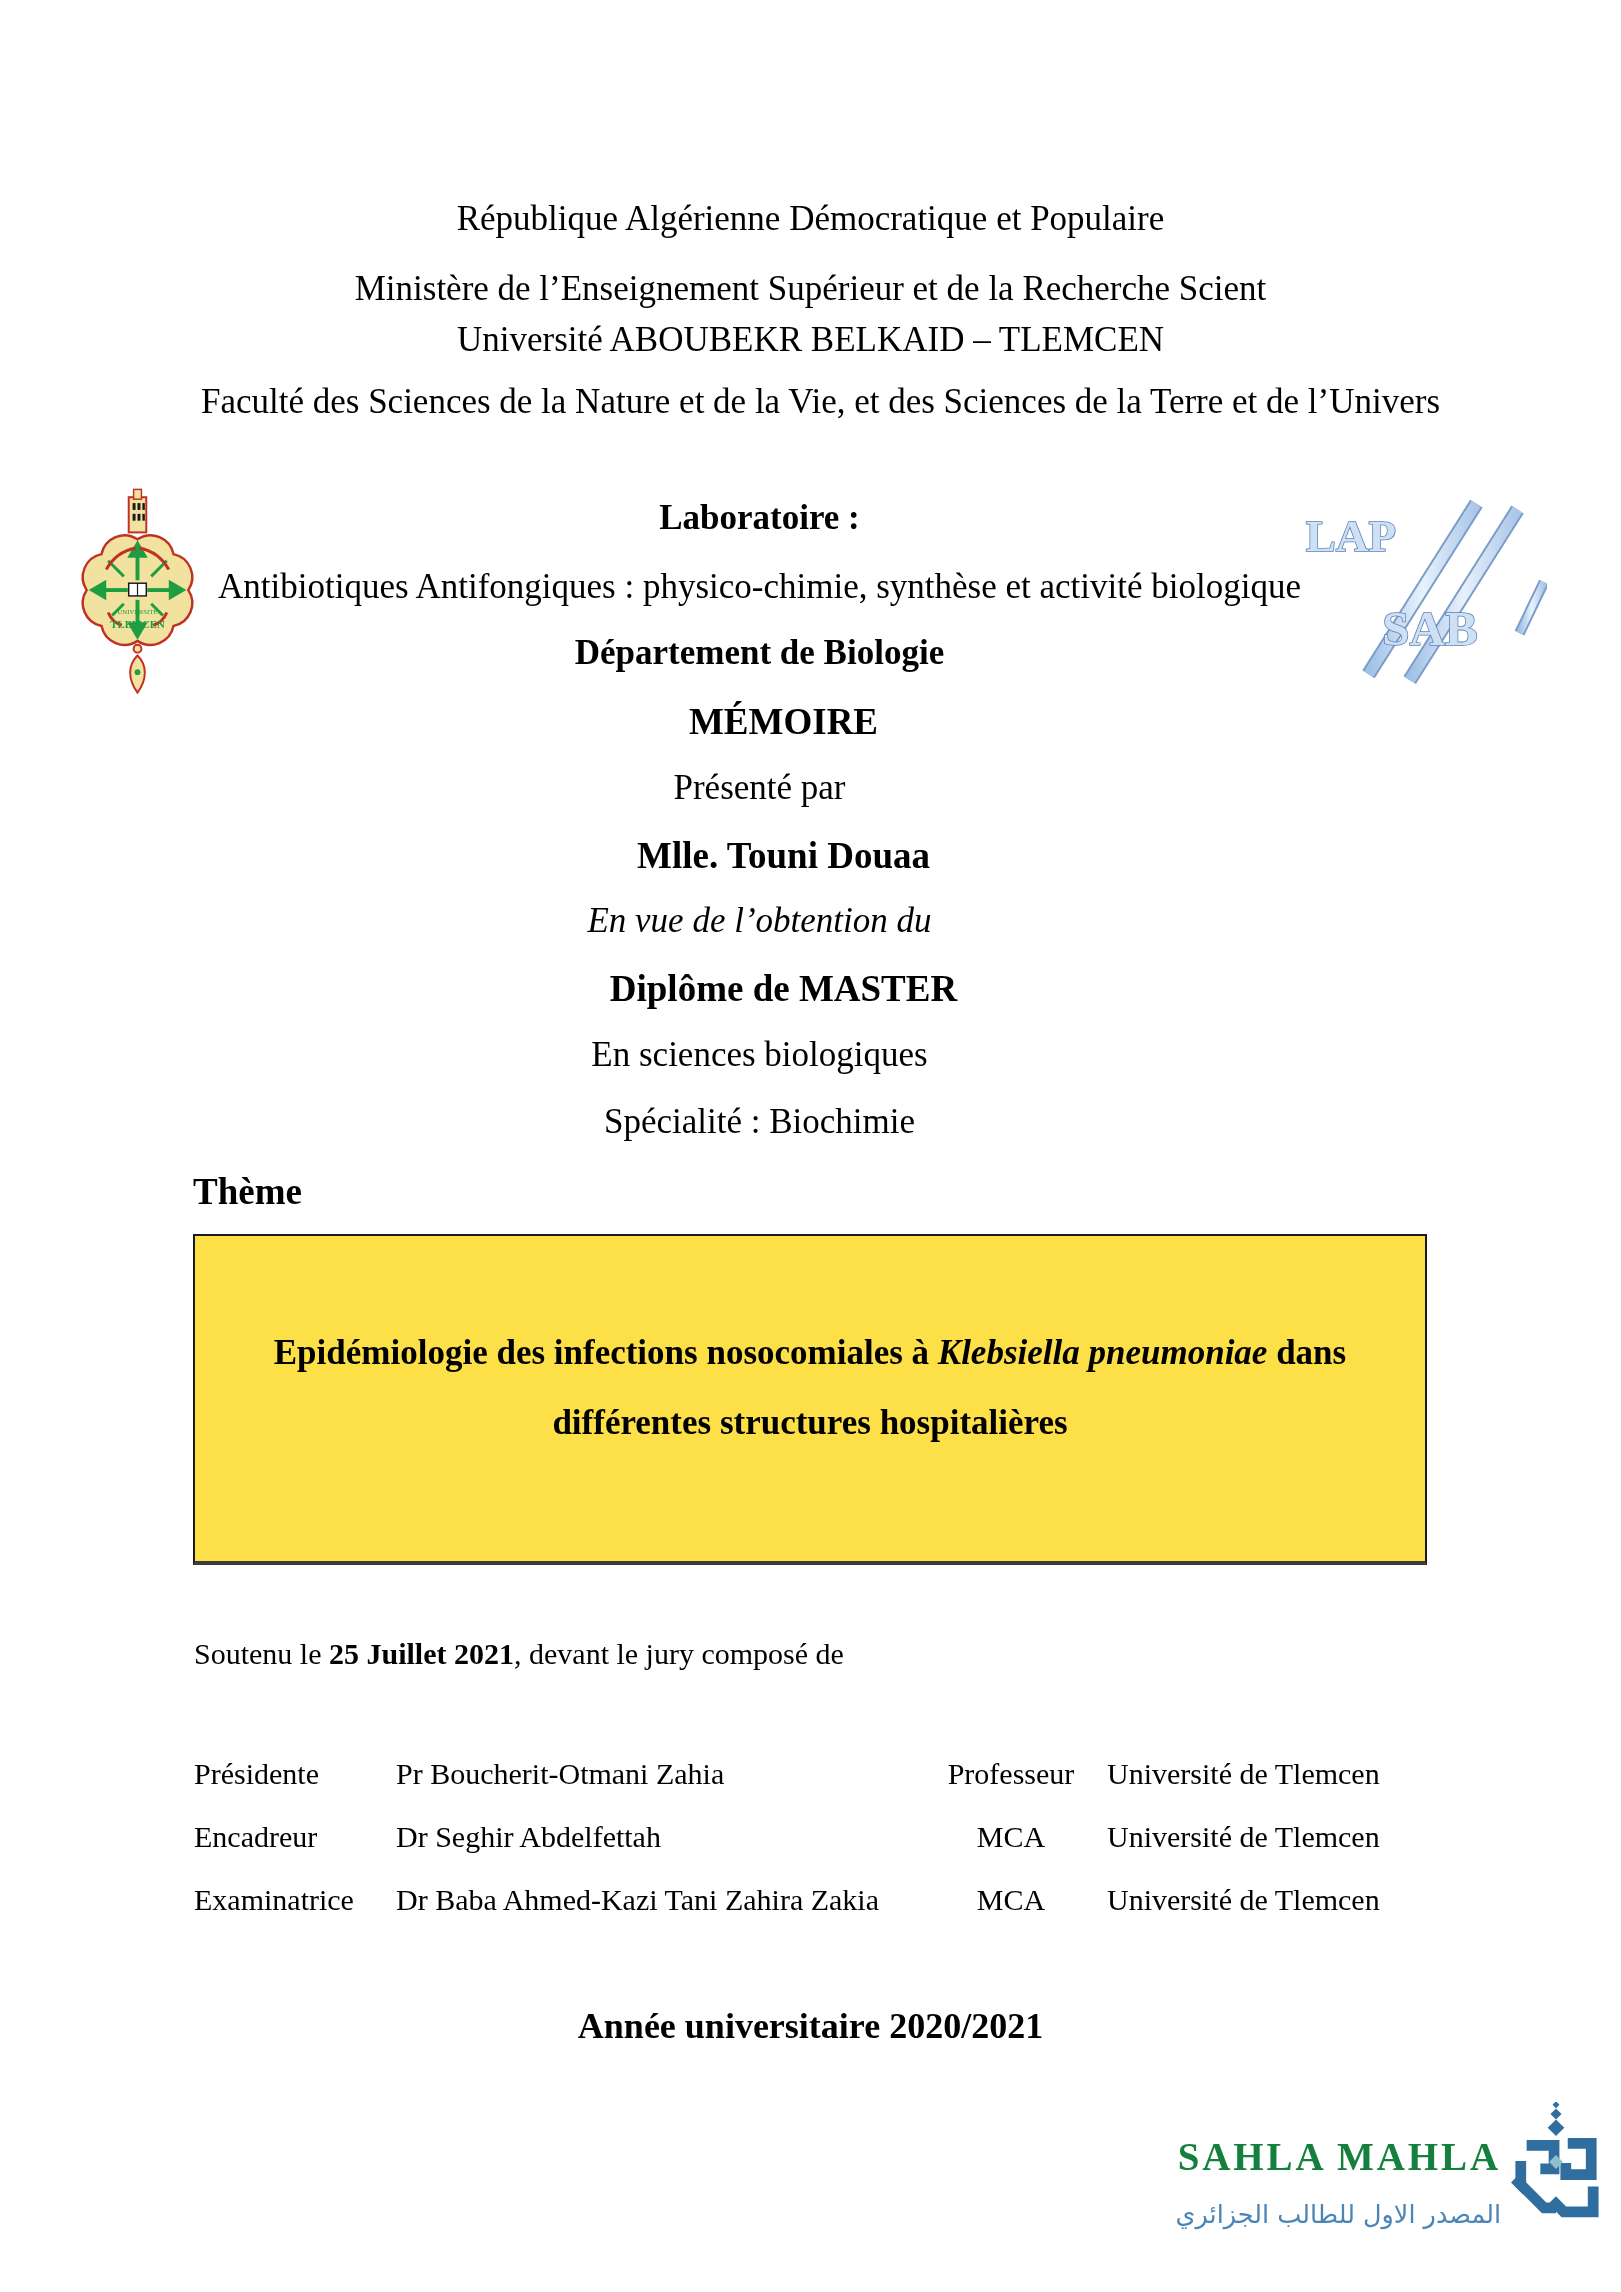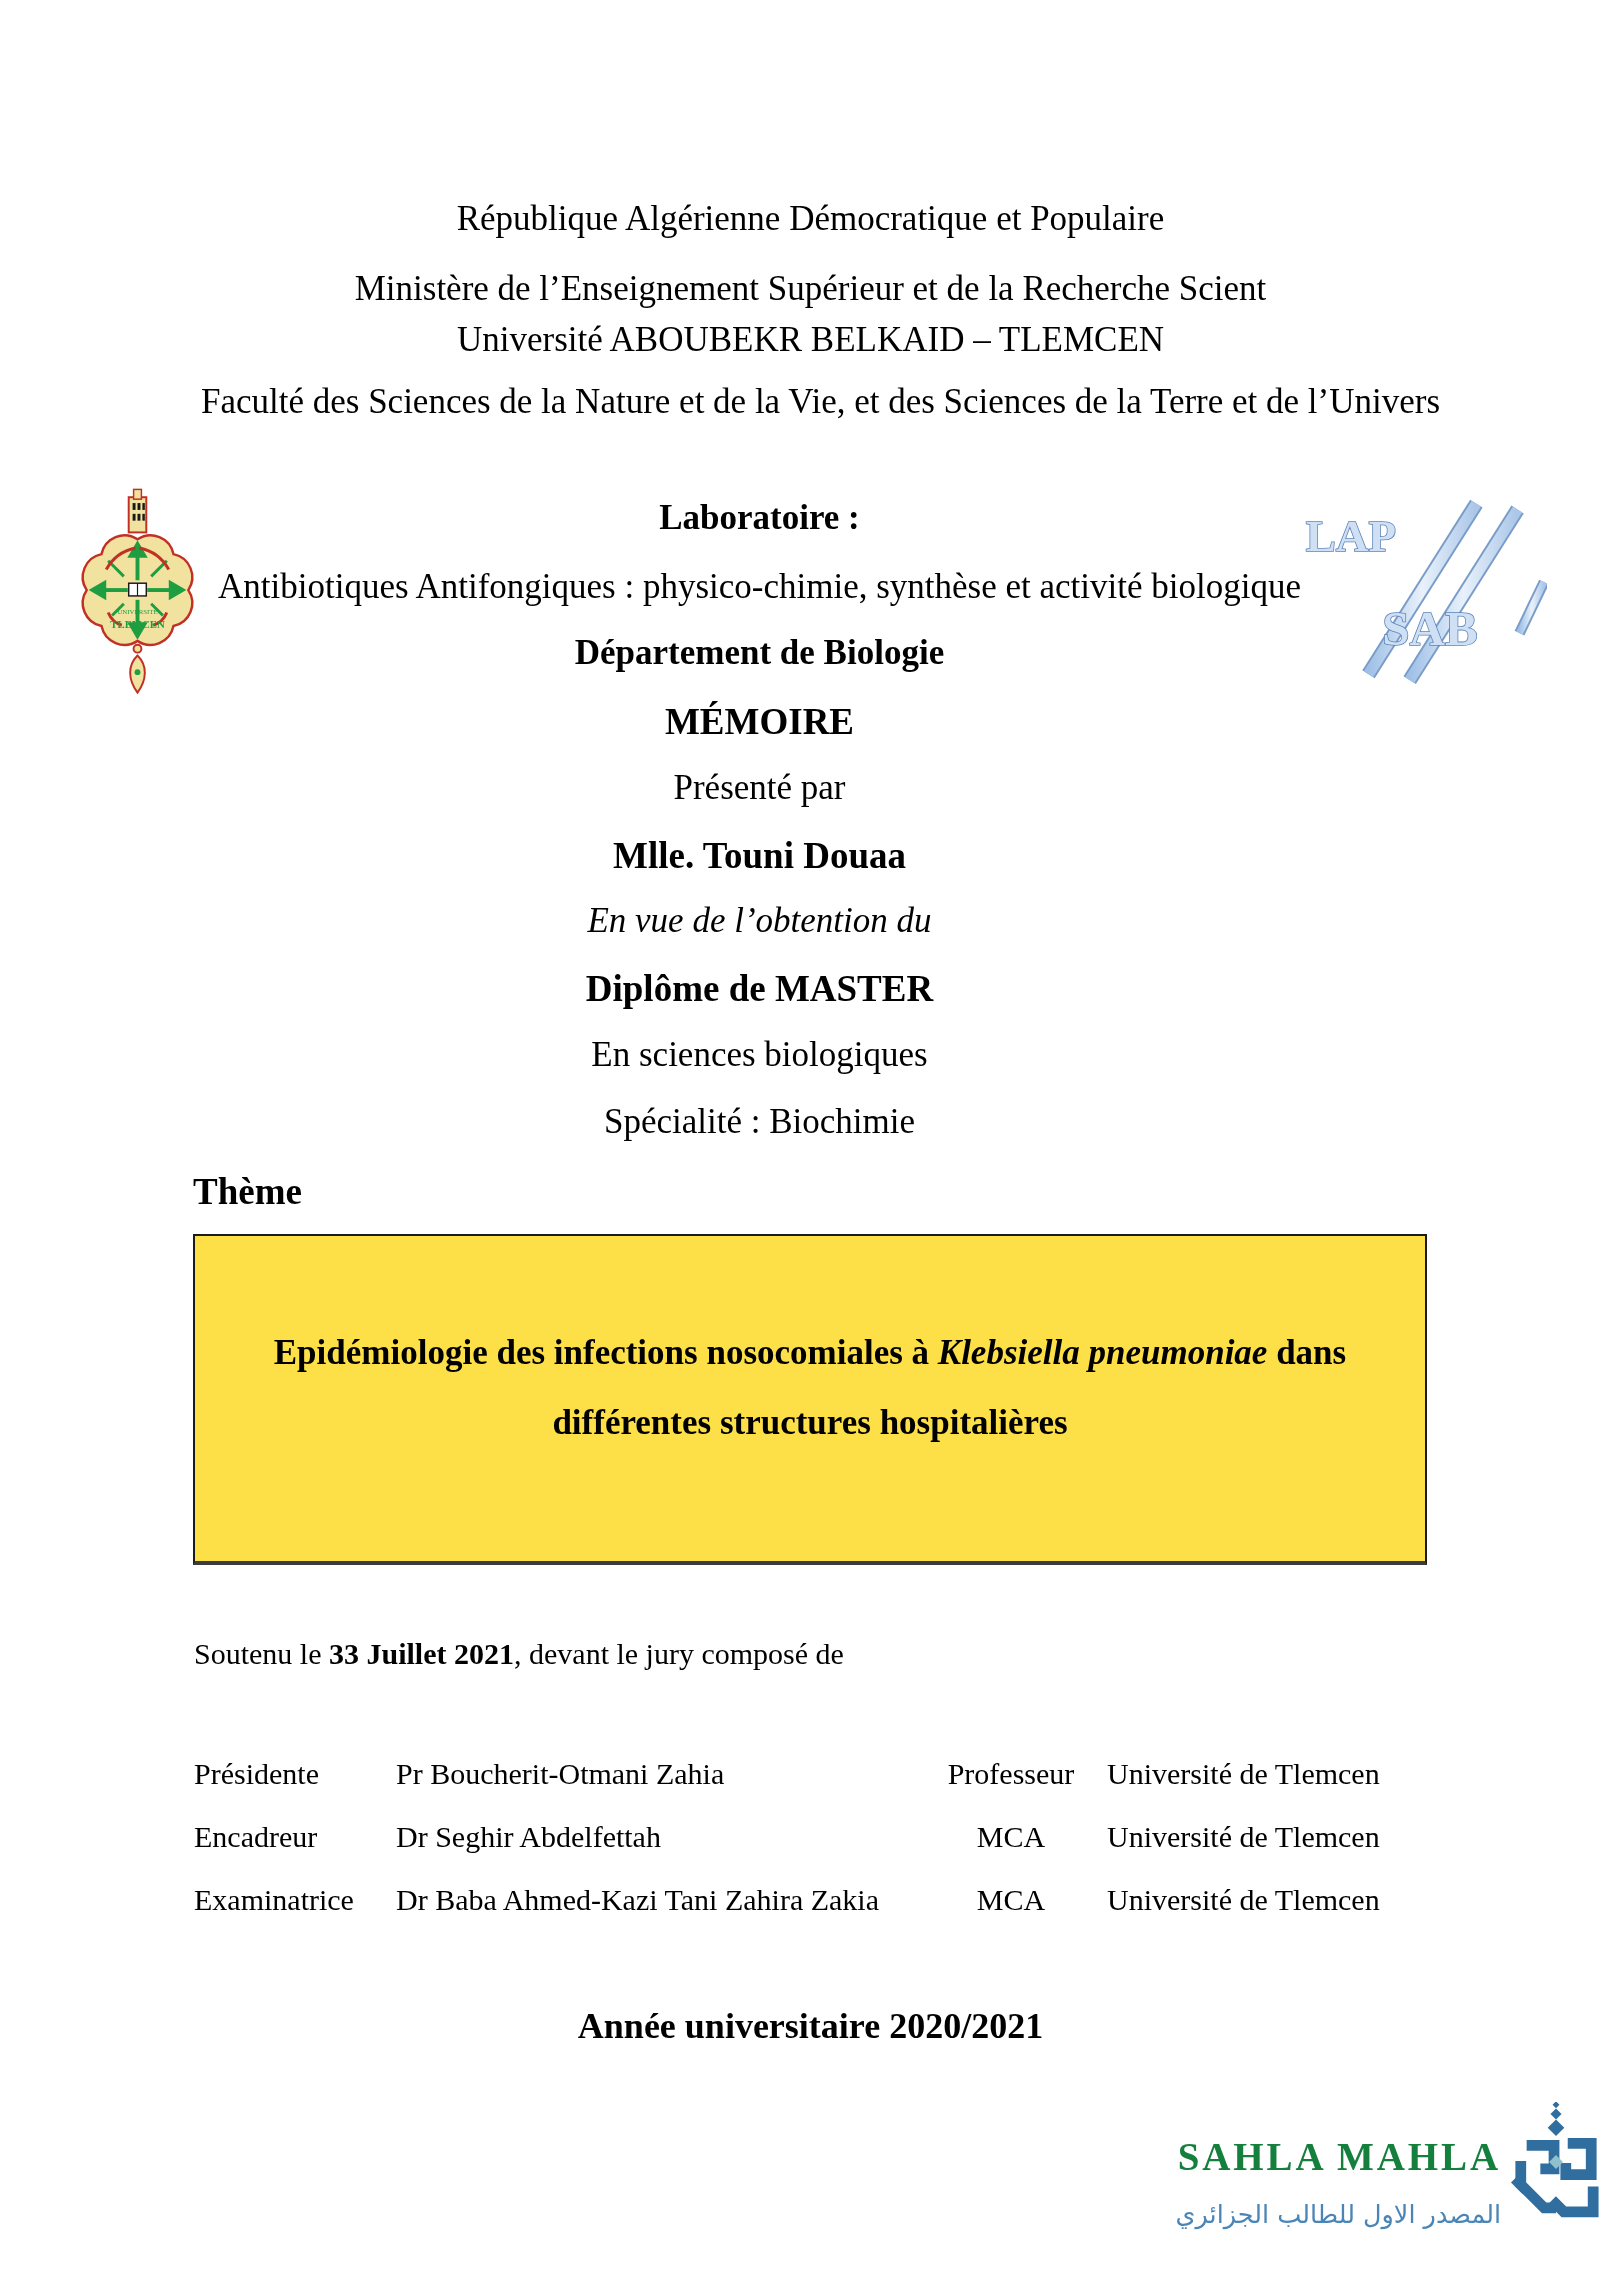--- a/index.html
+++ b/index.html
@@ -17,21 +17,21 @@
     left:0;
     width:100%;
     text-align:center;
     font-size:35px;
     white-space:nowrap;
   }
   .shift{width:1519px;}              
   .wrap{white-space:normal;line-height:47px;}
   .b{font-weight:bold;}
   .i{font-style:italic;}
-  .big{font-size:37px;}
+  .big{font-size:37px;margin-left:24px;}
 
   .l1{top:199px;}
   .l2{top:269px;}
   .l3{top:320px;}
   .l4{top:378px;left:115px;width:1411px;}
   .l5{top:498px;}
   .l6{top:567px;}
   .l7{top:633px;}
   .l8{top:700px;}
   .l9{top:768px;}
@@ -193,21 +193,21 @@
   <div class="theme-box">
     <div class="theme-title">
       <div>
         <span>Epidémiologie des infections nosocomiales à </span><span class="i">Klebsiella pneumoniae</span><span> dans</span>
       </div>
       <div>différentes structures hospitalières</div>
     </div>
   </div>
 
   <div class="soutenu">
-    <span>Soutenu le </span><span class="b">33 Juillet 2021</span><span>, devant le jury composé de</span>
+    <span>Soutenu le </span><span class="b">25 Juillet 2021</span><span>, devant le jury composé de</span>
   </div>
 
   <div class="jury">
     <div class="jury-row">
       <span class="role">Présidente</span>
       <span class="name">Pr Boucherit-Otmani Zahia</span>
       <span class="grade">Professeur</span>
       <span class="univ">Université de Tlemcen</span>
     </div>
     <div class="jury-row">

